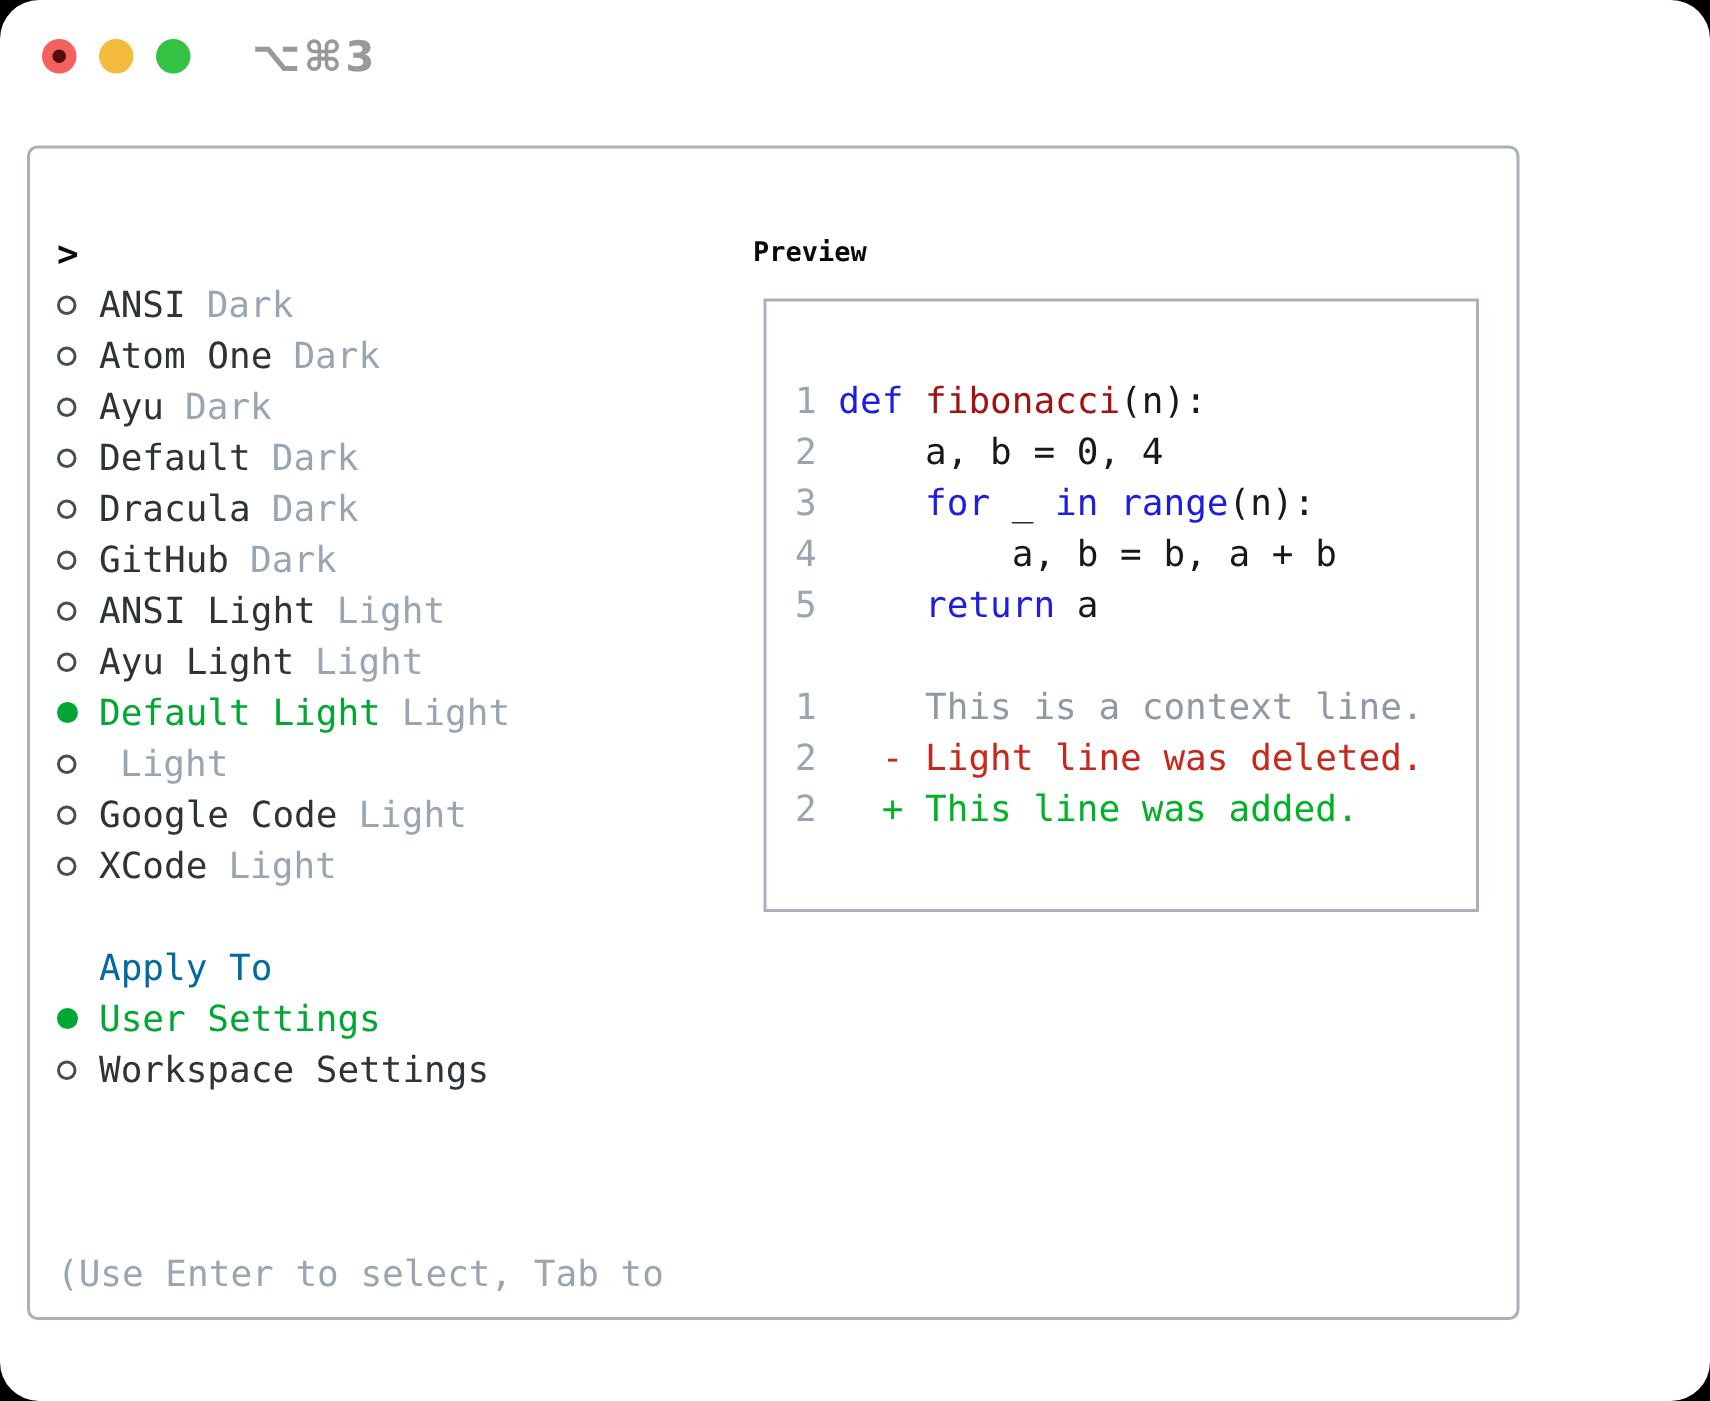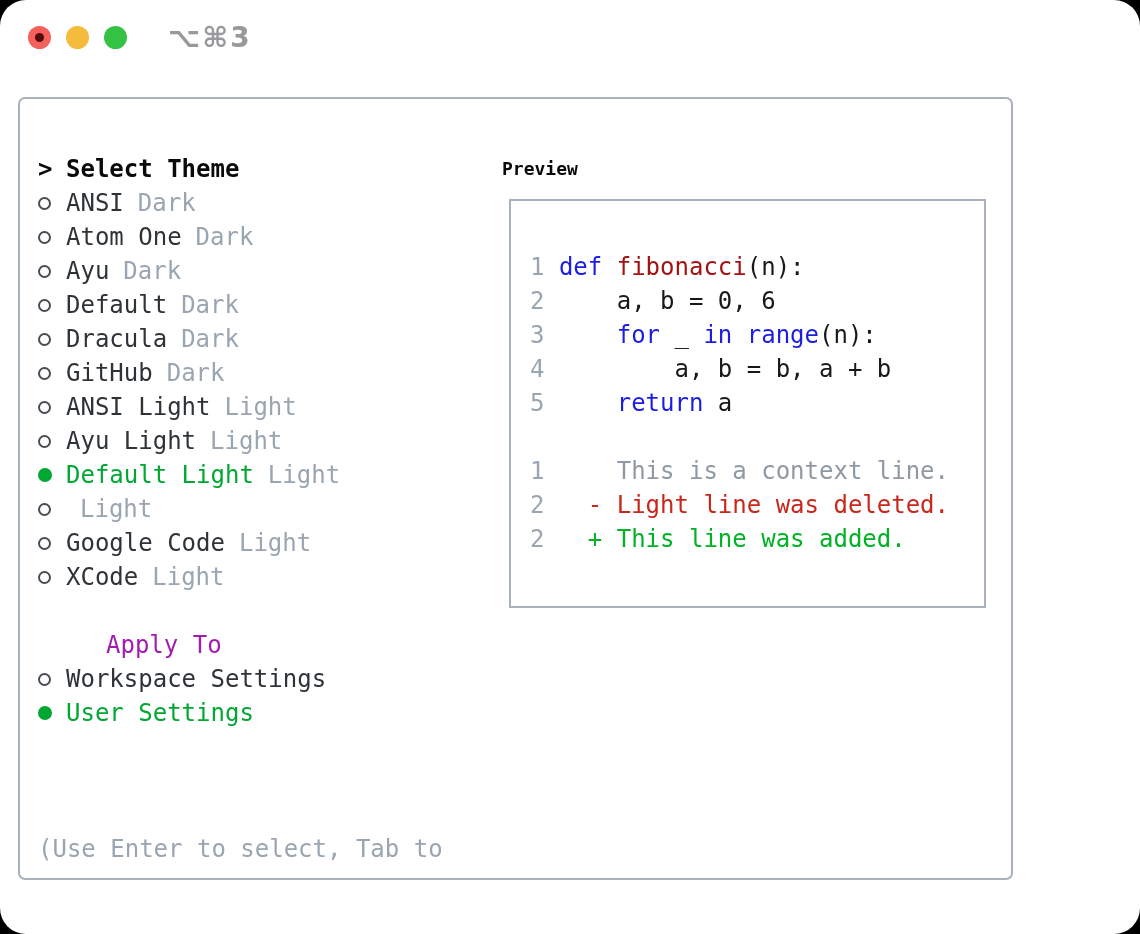--- a/index.html
+++ b/index.html
@@ -29,21 +29,21 @@
   .row{display:flex;height:34px;align-items:center;font-size:24px;color:var(--fg-dark);white-space:pre;}
   .marker-cell{width:28px;flex:none;display:flex;align-items:center;}
   .hdr-marker{font-weight:bold;color:#0a0a0a;}
   .hdr-label{font-weight:bold;color:#0a0a0a;}
   .circle{width:13px;height:13px;border:2px solid #474d53;border-radius:50%;box-sizing:border-box;}
   .circle.filled{width:14px;height:14px;border:none;background:var(--green);}
   .item-name{color:var(--fg-dark);}
   .variant{color:var(--gray);margin-left:14px;}
   .opt-row.selected .item-name{color:var(--green);}
   .spacer{height:34px;}
-  .apply-label{color:#a21caf;margin-left:40px;}
+  .apply-label{color:#0369a1;}
   .help{font-size:24px;line-height:34px;color:var(--gray);margin-top:34px;white-space:pre;}
   
   .preview-title{height:34px;line-height:34px;margin-left:20px;font-size:18px;font-weight:bold;color:#0a0a0a;}
   .preview-box{
     margin-left:27px;margin-top:13px;width:477px;height:409px;
     border:2px solid var(--border);box-sizing:border-box;
     padding:52px 0 0 19px;overflow:hidden;background:#fff;
   }
   .cl{height:34px;display:flex;font-size:24px;white-space:pre;}
   .ln{color:var(--gray);width:2ch;flex:none;}
@@ -65,21 +65,20 @@
       </span>
     <span class="light yellow"></span>
     <span class="light green"></span>
     <span class="shortcut">⌥⌘3</span>
 
     <div class="main-box">
 
       <div class="left-col">
         <div class="row">
           <span class="marker-cell hdr-marker">&gt;</span>
-          <span class="hdr-label">Select Theme</span>
         </div>
 
         <div id="theme-list">
   <div class="row opt-row">
     <span class="marker-cell"><span class="circle"></span></span>
     <span class="item-name">ANSI</span>
     <span class="variant">Dark</span>
   </div>
 
   <div class="row opt-row">
@@ -149,51 +148,51 @@
 </div>
 
         <div class="spacer"></div>
 
         <div class="row">
           <span class="marker-cell"></span>
           <span class="apply-label">Apply To</span>
         </div>
 
         <div id="apply-list">
-  <div class="row opt-row">
-    <span class="marker-cell"><span class="circle"></span></span>
-    <span class="item-name">Workspace Settings</span>
-    
-  </div>
-
   <div class="row opt-row selected">
     <span class="marker-cell"><span class="circle filled"></span></span>
     <span class="item-name">User Settings</span>
     
   </div>
+
+  <div class="row opt-row">
+    <span class="marker-cell"><span class="circle"></span></span>
+    <span class="item-name">Workspace Settings</span>
+    
+  </div>
 </div>
 
         <div class="help">
           <div>(Use Enter to select, Tab to</div>
           
         </div>
       </div>
 
       <div class="right-col">
         <div class="preview-title">Preview</div>
         <div class="preview-box">
           <div id="code-lines">
   <div class="cl">
     <span class="ln">1</span>
     <span class="code-toks"><span class="tk-kw">def </span><span class="tk-fn">fibonacci</span><span class="tk-fg">(n):</span></span>
   </div>
 
   <div class="cl">
     <span class="ln">2</span>
-    <span class="code-toks"><span class="tk-fg">    a, b = 0, 6</span></span>
+    <span class="code-toks"><span class="tk-fg">    a, b = 0, 4</span></span>
   </div>
 
   <div class="cl">
     <span class="ln">3</span>
     <span class="code-toks"><span class="tk-fg">    </span><span class="tk-kw">for</span><span class="tk-fg"> _ </span><span class="tk-kw">in</span><span class="tk-fg"> </span><span class="tk-kw">range</span><span class="tk-fg">(n):</span></span>
   </div>
 
   <div class="cl">
     <span class="ln">4</span>
     <span class="code-toks"><span class="tk-fg">        a, b = b, a + b</span></span>

